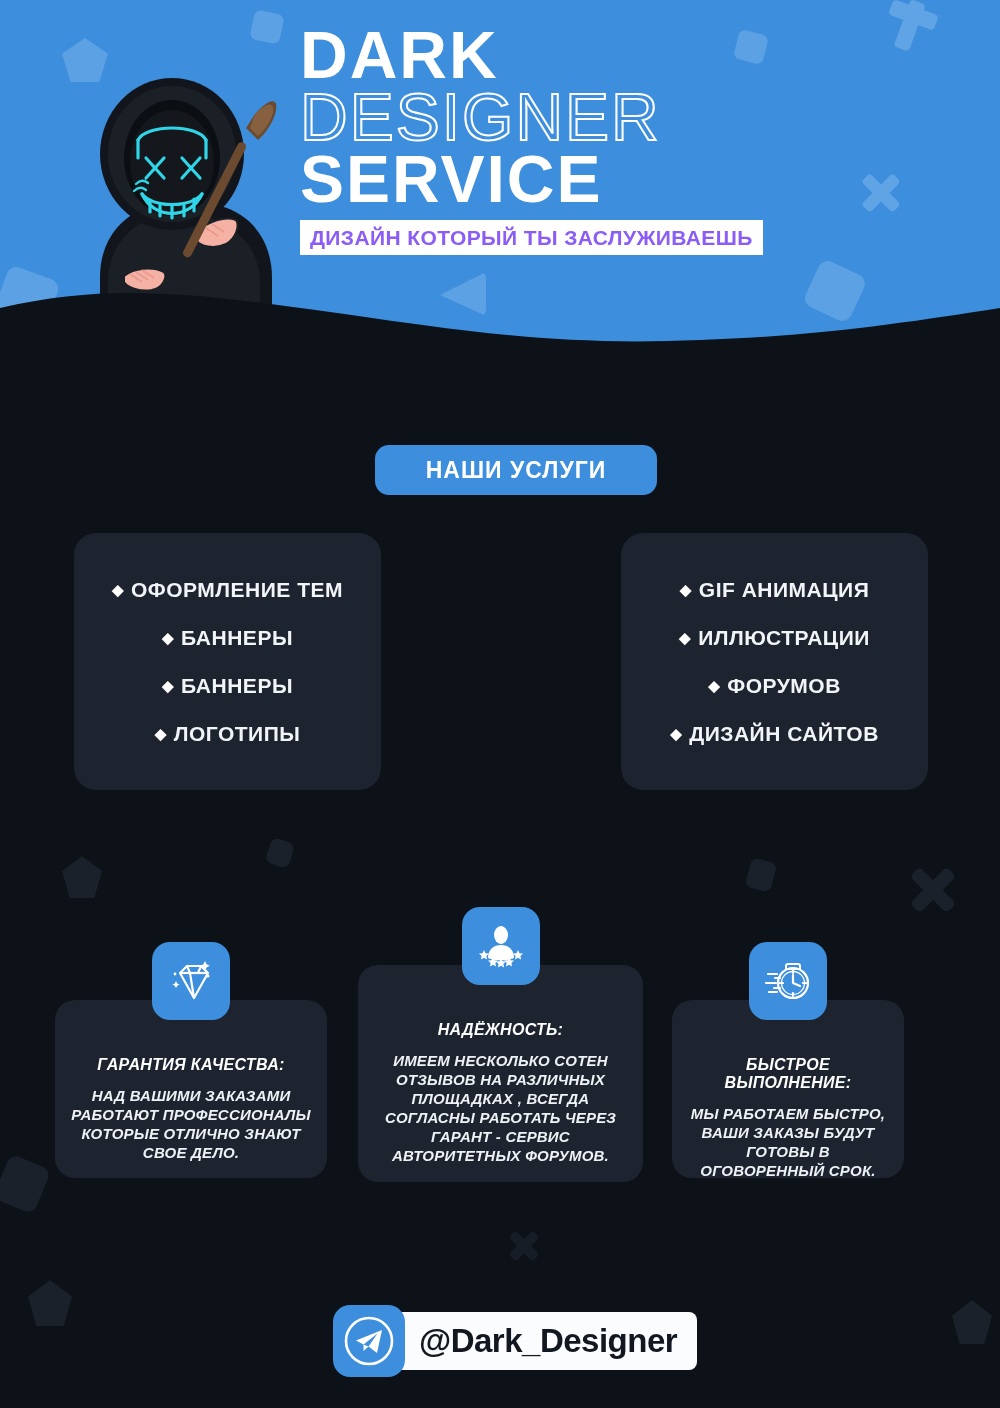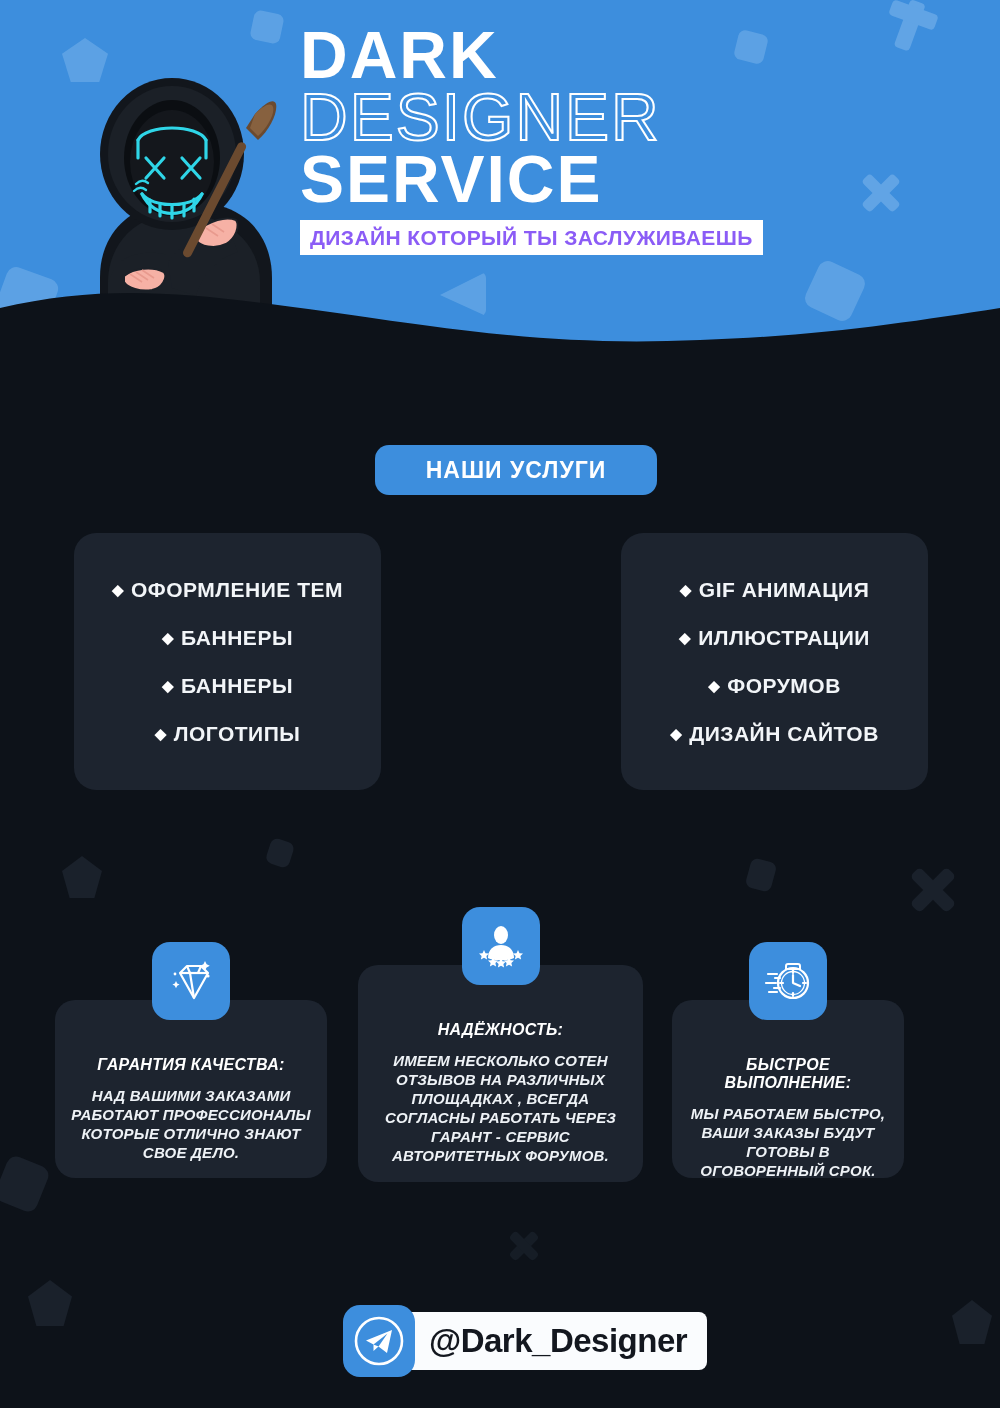--- a/index.html
+++ b/index.html
@@ -98,21 +98,21 @@
     color:#ffffff; font-size:16px; font-weight:bold; font-style:italic;
     letter-spacing:.3px; text-align:center; margin-bottom:12px;
   }
   .feat-body {
     color:#eef2f6; font-size:15px; font-weight:bold; font-style:italic;
     line-height:19px; text-align:center; letter-spacing:.2px;
   }
 
   
   .tg-wrap {
-    position:absolute; left:343px; top:1305px;
+    position:absolute; left:333px; top:1305px;
     display:flex; align-items:center;
   }
   .tg-icon {
     width:72px; height:72px; background:#3d8edd; border-radius:17px;
     display:flex; align-items:center; justify-content:center; z-index:2;
   }
   .tg-name {
     margin-left:-14px; background:#fafcfe; color:#13171f;
     height:58px; padding:0 20px 0 28px;
     display:flex; align-items:center;

